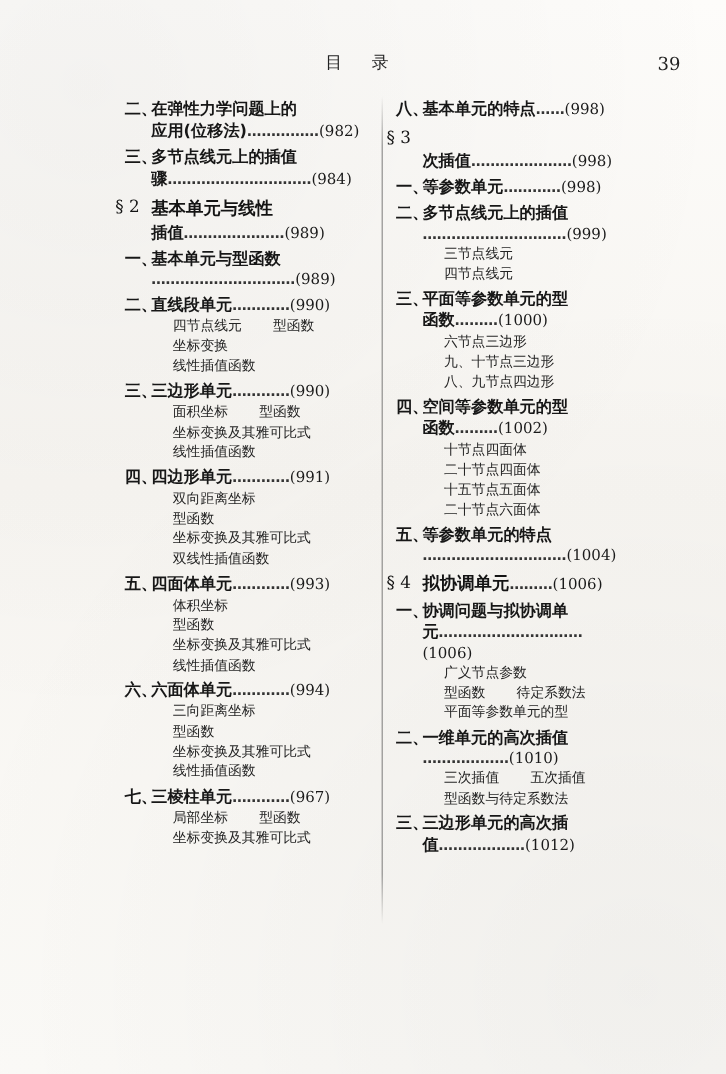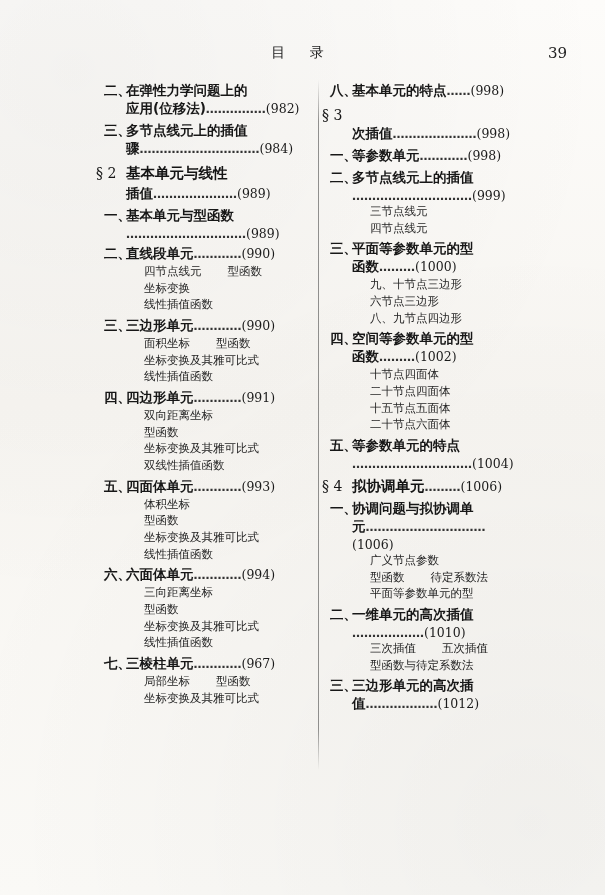--- a/index.html
+++ b/index.html
@@ -255,22 +255,22 @@
             <span class="lv1-body"><span>多节点线元上的插值</span></span>
           </div>
           <div class="cont"><span class="dots">…………………………</span><span class="pg">(999)</span></div>
           <div class="lv2"><span class="pair">三节点线元</span></div>
           <div class="lv2"><span class="pair">四节点线元</span></div>
           <div class="lv1">
             <span class="lv1-num">三、</span>
             <span class="lv1-body"><span>平面等参数单元的型</span></span>
           </div>
           <div class="cont"><span>函数</span><span class="dots">………</span><span class="pg">(1000)</span></div>
+          <div class="lv2"><span class="pair">六节点三边形</span></div>
           <div class="lv2"><span class="pair">九、十节点三边形</span></div>
-          <div class="lv2"><span class="pair">六节点三边形</span></div>
           <div class="lv2"><span class="pair">八、九节点四边形</span></div>
           <div class="lv1">
             <span class="lv1-num">四、</span>
             <span class="lv1-body"><span>空间等参数单元的型</span></span>
           </div>
           <div class="cont"><span>函数</span><span class="dots">………</span><span class="pg">(1002)</span></div>
           <div class="lv2"><span class="pair">十节点四面体</span></div>
           <div class="lv2"><span class="pair">二十节点四面体</span></div>
           <div class="lv2"><span class="pair">十五节点五面体</span></div>
           <div class="lv2"><span class="pair">二十节点六面体</span></div>

